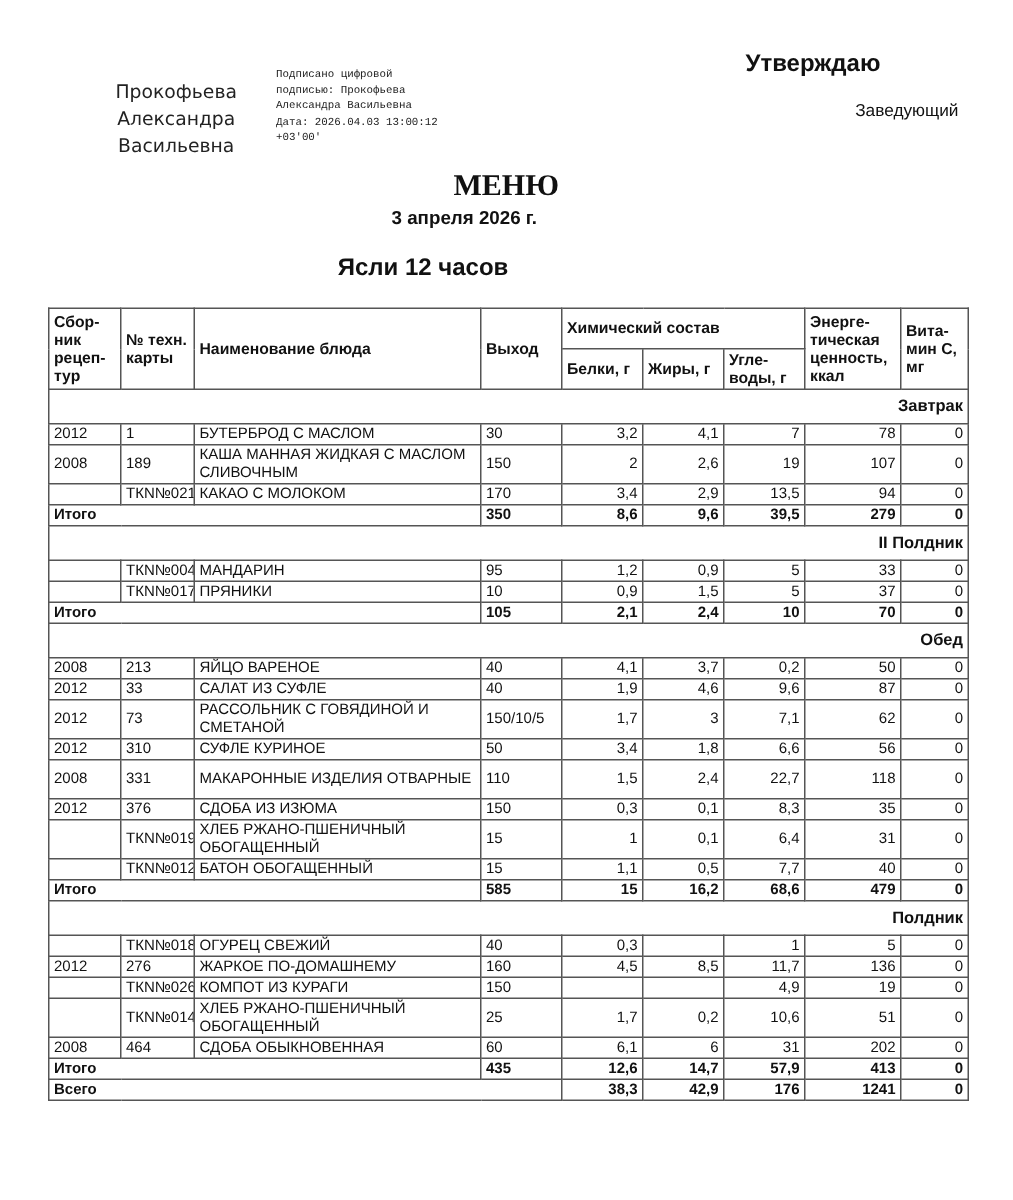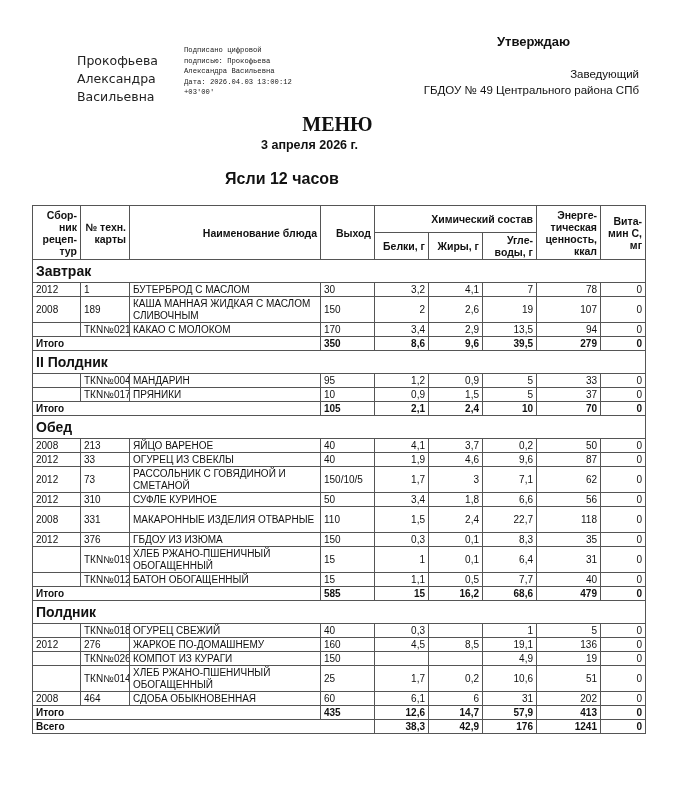--- a/index.html
+++ b/index.html
@@ -1,32 +1,32 @@
 <!DOCTYPE html>
 <html><head>
 <meta charset="utf-8">
 <style>
   html, body { margin:0; padding:0; background:#ffffff; }
   body { width:675px; height:800px; position:relative; overflow:hidden; font-family:"Liberation Sans", sans-serif; color:#111; }
   .sig-name { position:absolute; left:77px; top:52px; font-family:"DejaVu Sans", sans-serif; font-size:12.5px; line-height:18px; color:#222; }
-  .sig-name div { white-space:nowrap; }
+  .sig-name div { white-space:nowrap;text-align:center; }
   .sig-info { position:absolute; left:184px; top:45px; font-family:Liberation Mono, monospace; font-size:7.2px; line-height:10.5px; color:#222; }
   .sig-info div { white-space:nowrap; }
-  .approve { position:absolute; left:497px; top:34px; font-size:13px; font-weight:bold; }
-  .approve-block { position:absolute; right:36px; top:66px; text-align:right; font-size:11.5px; line-height:16px; }
+  .approve { position:absolute; left:497px; top:34px; font-size:16px; font-weight:bold; }
+  .approve-block { position:absolute; right:36px; top:66px; font-size:11.5px; line-height:16px; }
   .approve-block div { white-space:nowrap; }
   .title { position:absolute; left:0; width:675px; top:113px; text-align:center; font-family:"Liberation Serif", serif; font-weight:bold; font-size:20px; }
   .date { position:absolute; left:0; width:619px; top:138px; text-align:center; font-weight:bold; font-size:12.5px; }
   .group { position:absolute; left:0; width:564px; top:170px; text-align:center; font-weight:bold; font-size:16px; }
   table.menu { position:absolute; left:32px; top:205px; border-collapse:collapse; table-layout:fixed; width:613px; font-size:10px; }
   table.menu td, table.menu th { border:1px solid #555; padding:0 3px; overflow:hidden; }
-  table.menu th { font-weight:bold; font-size:10.5px; text-align:right; line-height:12px; }
+  table.menu th { font-weight:bold; font-size:10.5px; text-align:left; line-height:12px; }
   .hdr-top th { height:26px; }
   .hdr-bot th { height:26px; }
-  .section td { font-weight:bold; font-size:14px; text-align:left; height:22px; }
+  .section td { font-weight:bold; font-size:11px; text-align:right; height:22px; }
   tr.r1 td { height:13px; line-height:12px; }
   tr.r2 td { height:25px; line-height:12px; }
   td.c { }
   td.r { text-align:right; }
   td.l { text-align:left; }
   tr.total td { font-weight:bold; height:13px; line-height:12px; }
 </style>
 </head>
 <body>
 
@@ -39,21 +39,20 @@
   <div>Подписано цифровой</div>
   <div>подписью: Прокофьева</div>
   <div>Александра Васильевна</div>
   <div>Дата: 2026.04.03 13:00:12</div>
   <div>+03'00'</div>
 </div>
 
 <div class="approve">Утверждаю</div>
 <div class="approve-block">
   <div>Заведующий</div>
-  <div>ГБДОУ № 49 Центрального района СПб</div>
 </div>
 
 <div class="title">МЕНЮ</div>
 <div class="date">3 апреля 2026 г.</div>
 <div class="group">Ясли 12 часов</div>
 
 <table class="menu" id="menu-table">
   <colgroup>
     <col style="width:48px">
       <col style="width:49px">
@@ -171,21 +170,21 @@
         <td class="c">40</td>
         <td class="r">4,1</td>
         <td class="r">3,7</td>
         <td class="r">0,2</td>
         <td class="r">50</td>
         <td class="r">0</td>
       </tr>
       <tr class="r1">
         <td class="c">2012</td>
         <td class="c">33</td>
-        <td class="l">ОГУРЕЦ ИЗ СВЕКЛЫ</td>
+        <td class="l">САЛАТ ИЗ СУФЛЕ</td>
         <td class="c">40</td>
         <td class="r">1,9</td>
         <td class="r">4,6</td>
         <td class="r">9,6</td>
         <td class="r">87</td>
         <td class="r">0</td>
       </tr>
       <tr class="r2">
         <td class="c">2012</td>
         <td class="c">73</td>
@@ -215,21 +214,21 @@
         <td class="c">110</td>
         <td class="r">1,5</td>
         <td class="r">2,4</td>
         <td class="r">22,7</td>
         <td class="r">118</td>
         <td class="r">0</td>
       </tr>
       <tr class="r1">
         <td class="c">2012</td>
         <td class="c">376</td>
-        <td class="l">ГБДОУ ИЗ ИЗЮМА</td>
+        <td class="l">СДОБА ИЗ ИЗЮМА</td>
         <td class="c">150</td>
         <td class="r">0,3</td>
         <td class="r">0,1</td>
         <td class="r">8,3</td>
         <td class="r">35</td>
         <td class="r">0</td>
       </tr>
       <tr class="r2">
         <td class="c"></td>
         <td class="c">ТКN№019</td>
@@ -275,21 +274,21 @@
         <td class="r">5</td>
         <td class="r">0</td>
       </tr>
       <tr class="r1">
         <td class="c">2012</td>
         <td class="c">276</td>
         <td class="l">ЖАРКОЕ ПО-ДОМАШНЕМУ</td>
         <td class="c">160</td>
         <td class="r">4,5</td>
         <td class="r">8,5</td>
-        <td class="r">19,1</td>
+        <td class="r">11,7</td>
         <td class="r">136</td>
         <td class="r">0</td>
       </tr>
       <tr class="r1">
         <td class="c"></td>
         <td class="c">ТКN№026</td>
         <td class="l">КОМПОТ ИЗ КУРАГИ</td>
         <td class="c">150</td>
         <td class="r"></td>
         <td class="r"></td>

